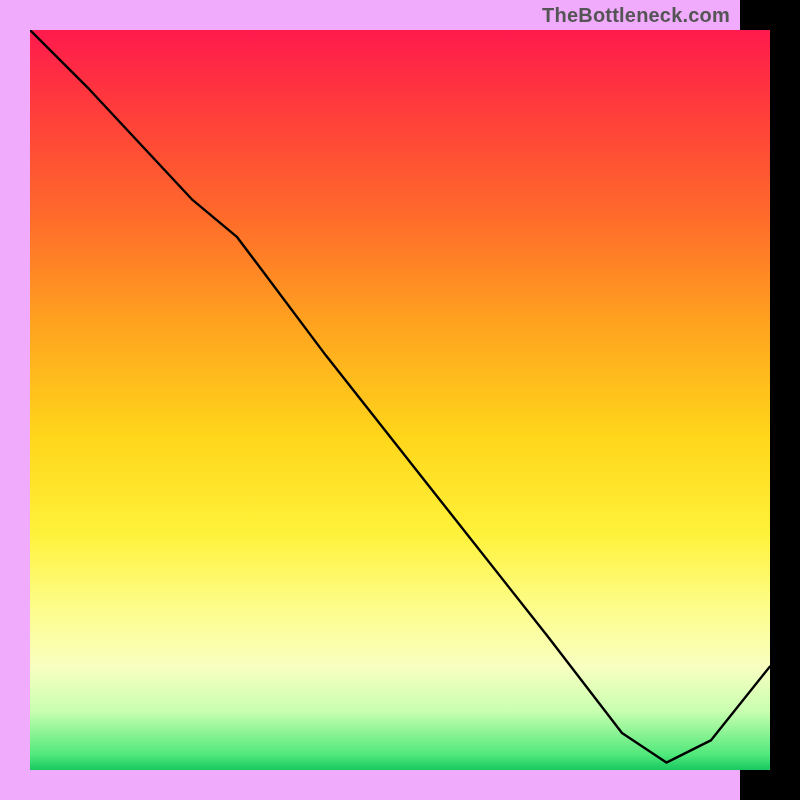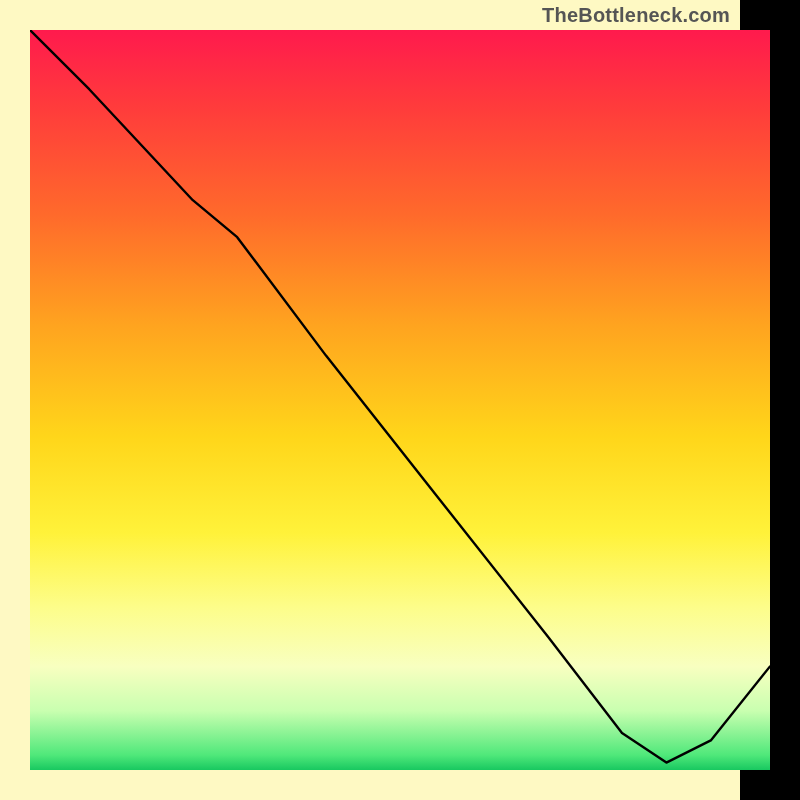--- a/index.html
+++ b/index.html
@@ -8,21 +8,21 @@
     width: 800px;
     height: 800px;
     background: #000;
     overflow: hidden;
     font-family: Arial, Helvetica, sans-serif;
   }
   .stage {
     position: relative;
     width: 740px;
     height: 800px;
-    background: #fef9c3;
+    background: #f0abfc;
   }
   .watermark {
     position: absolute;
     top: 4px;
     right: 10px;
     color: #555;
     font-size: 20px;
     font-weight: 600;
     letter-spacing: 0.2px;
     user-select: none;

